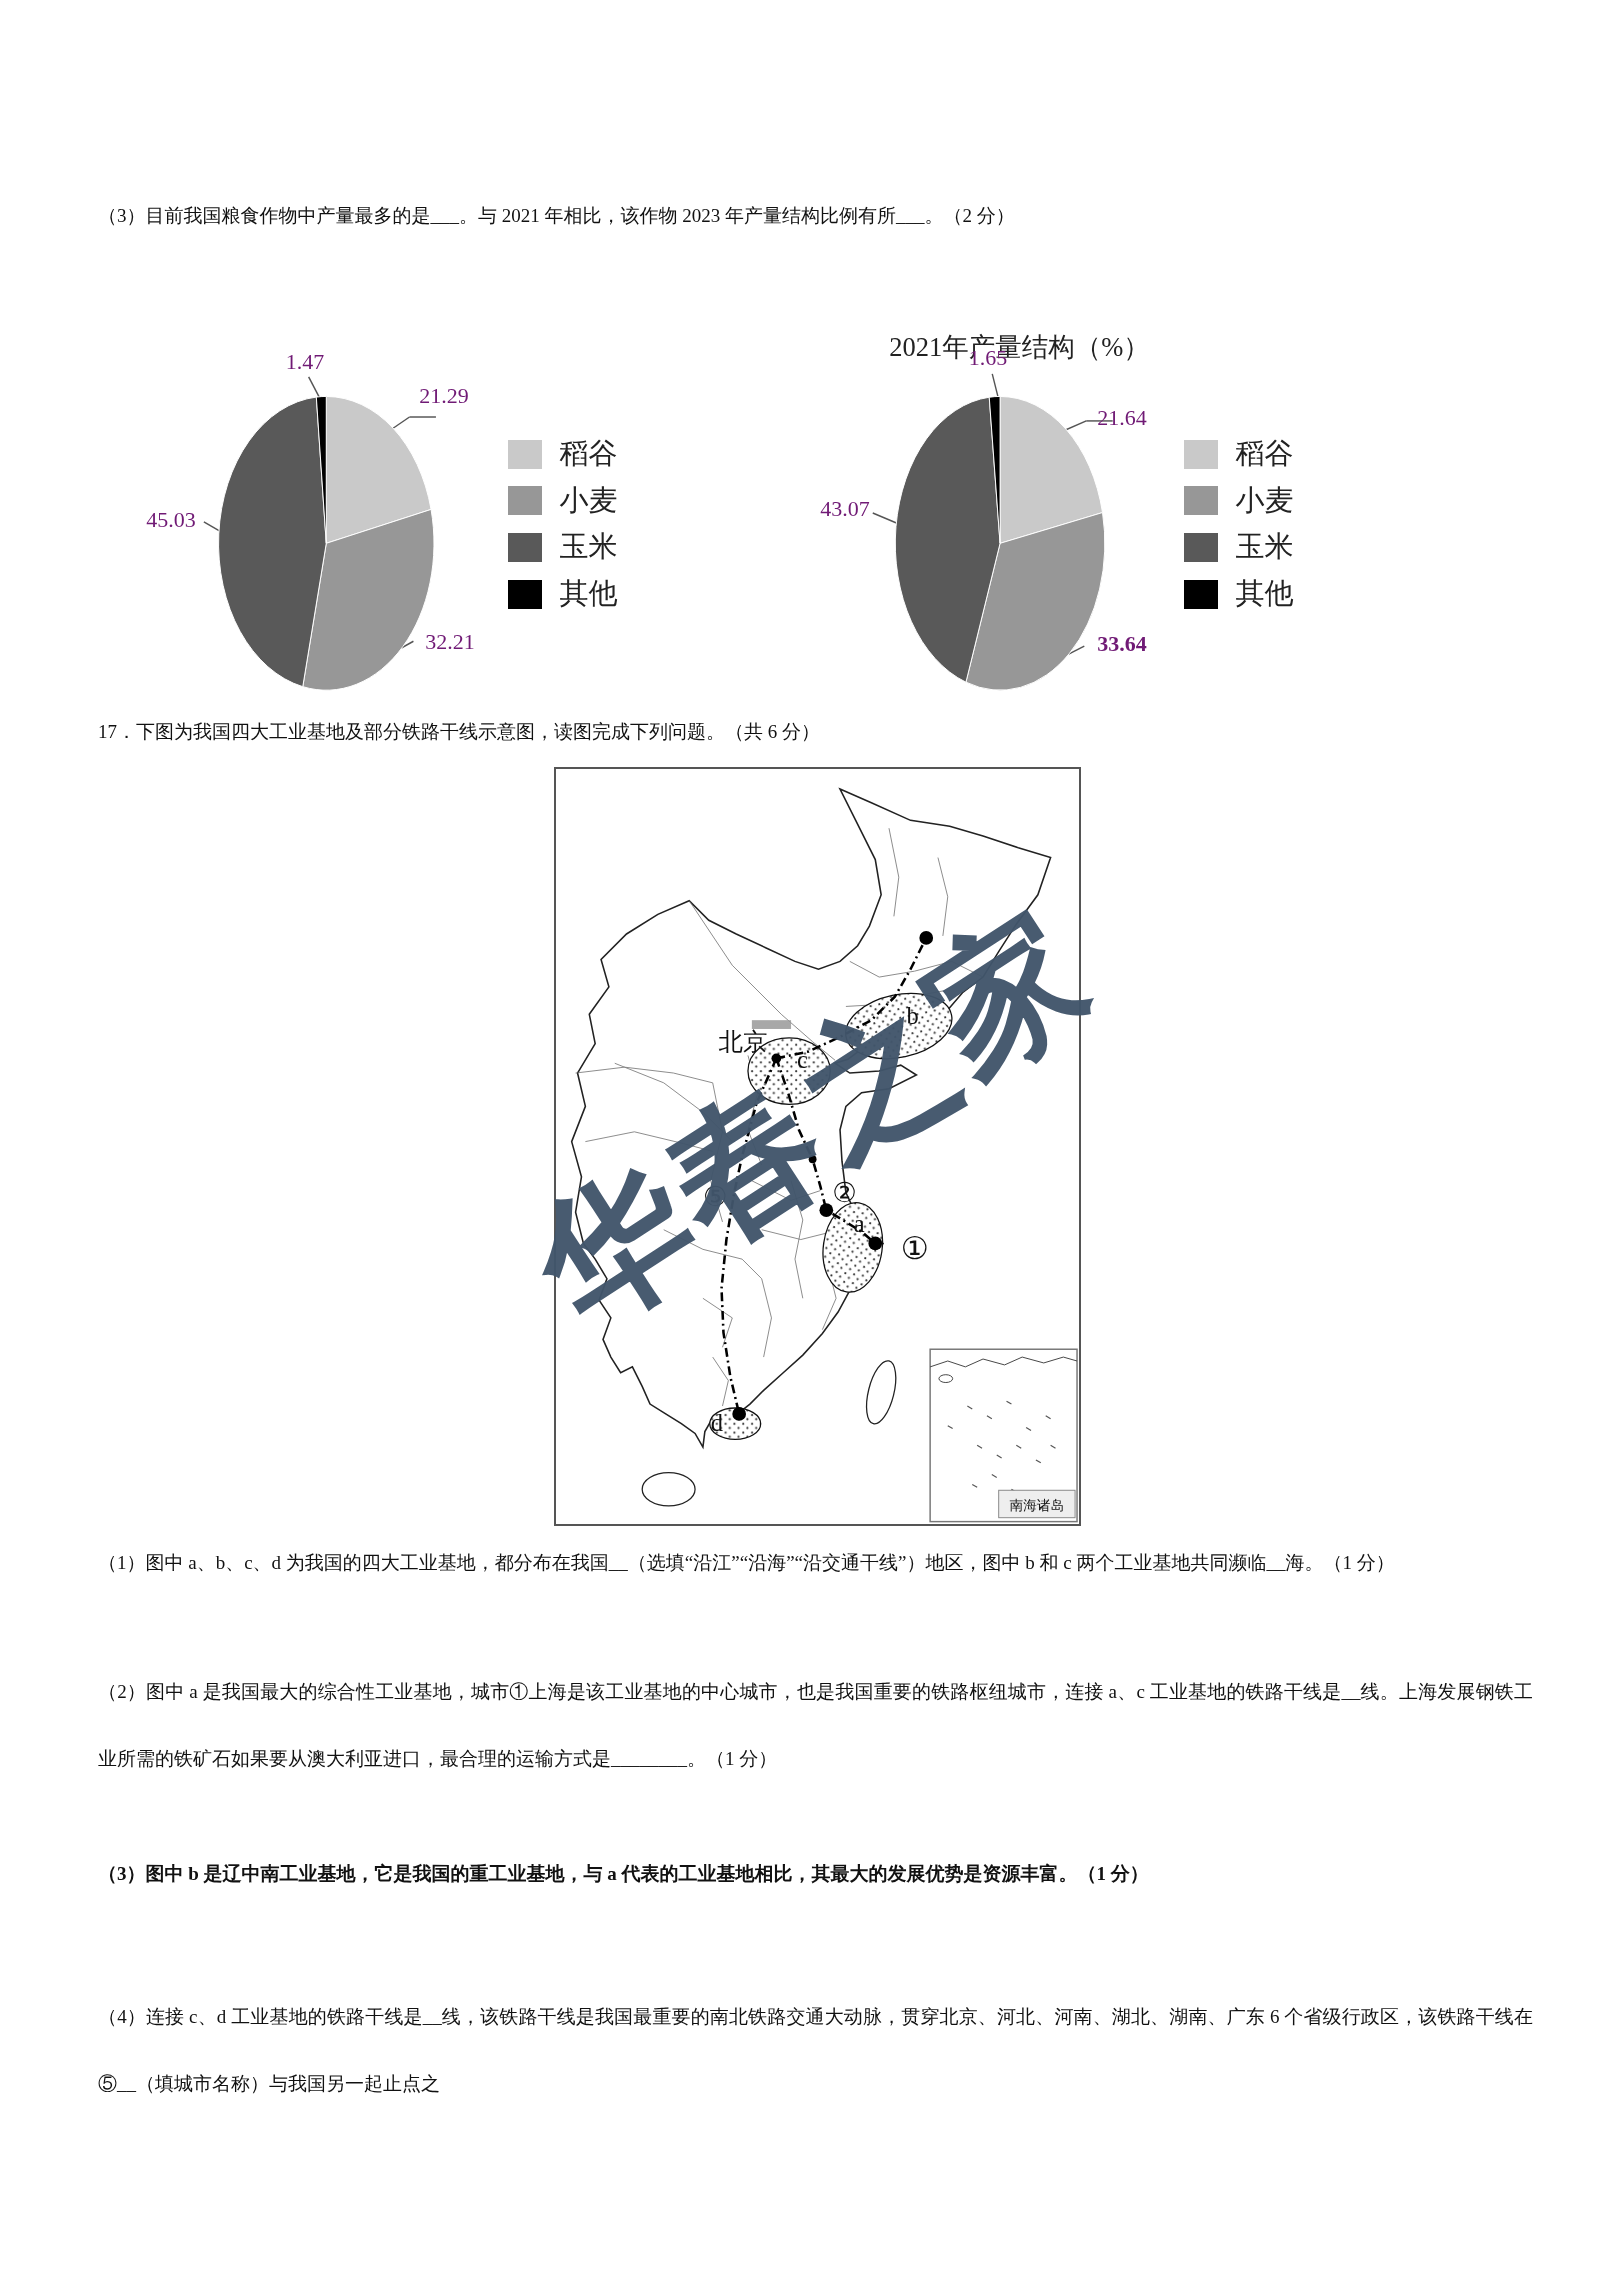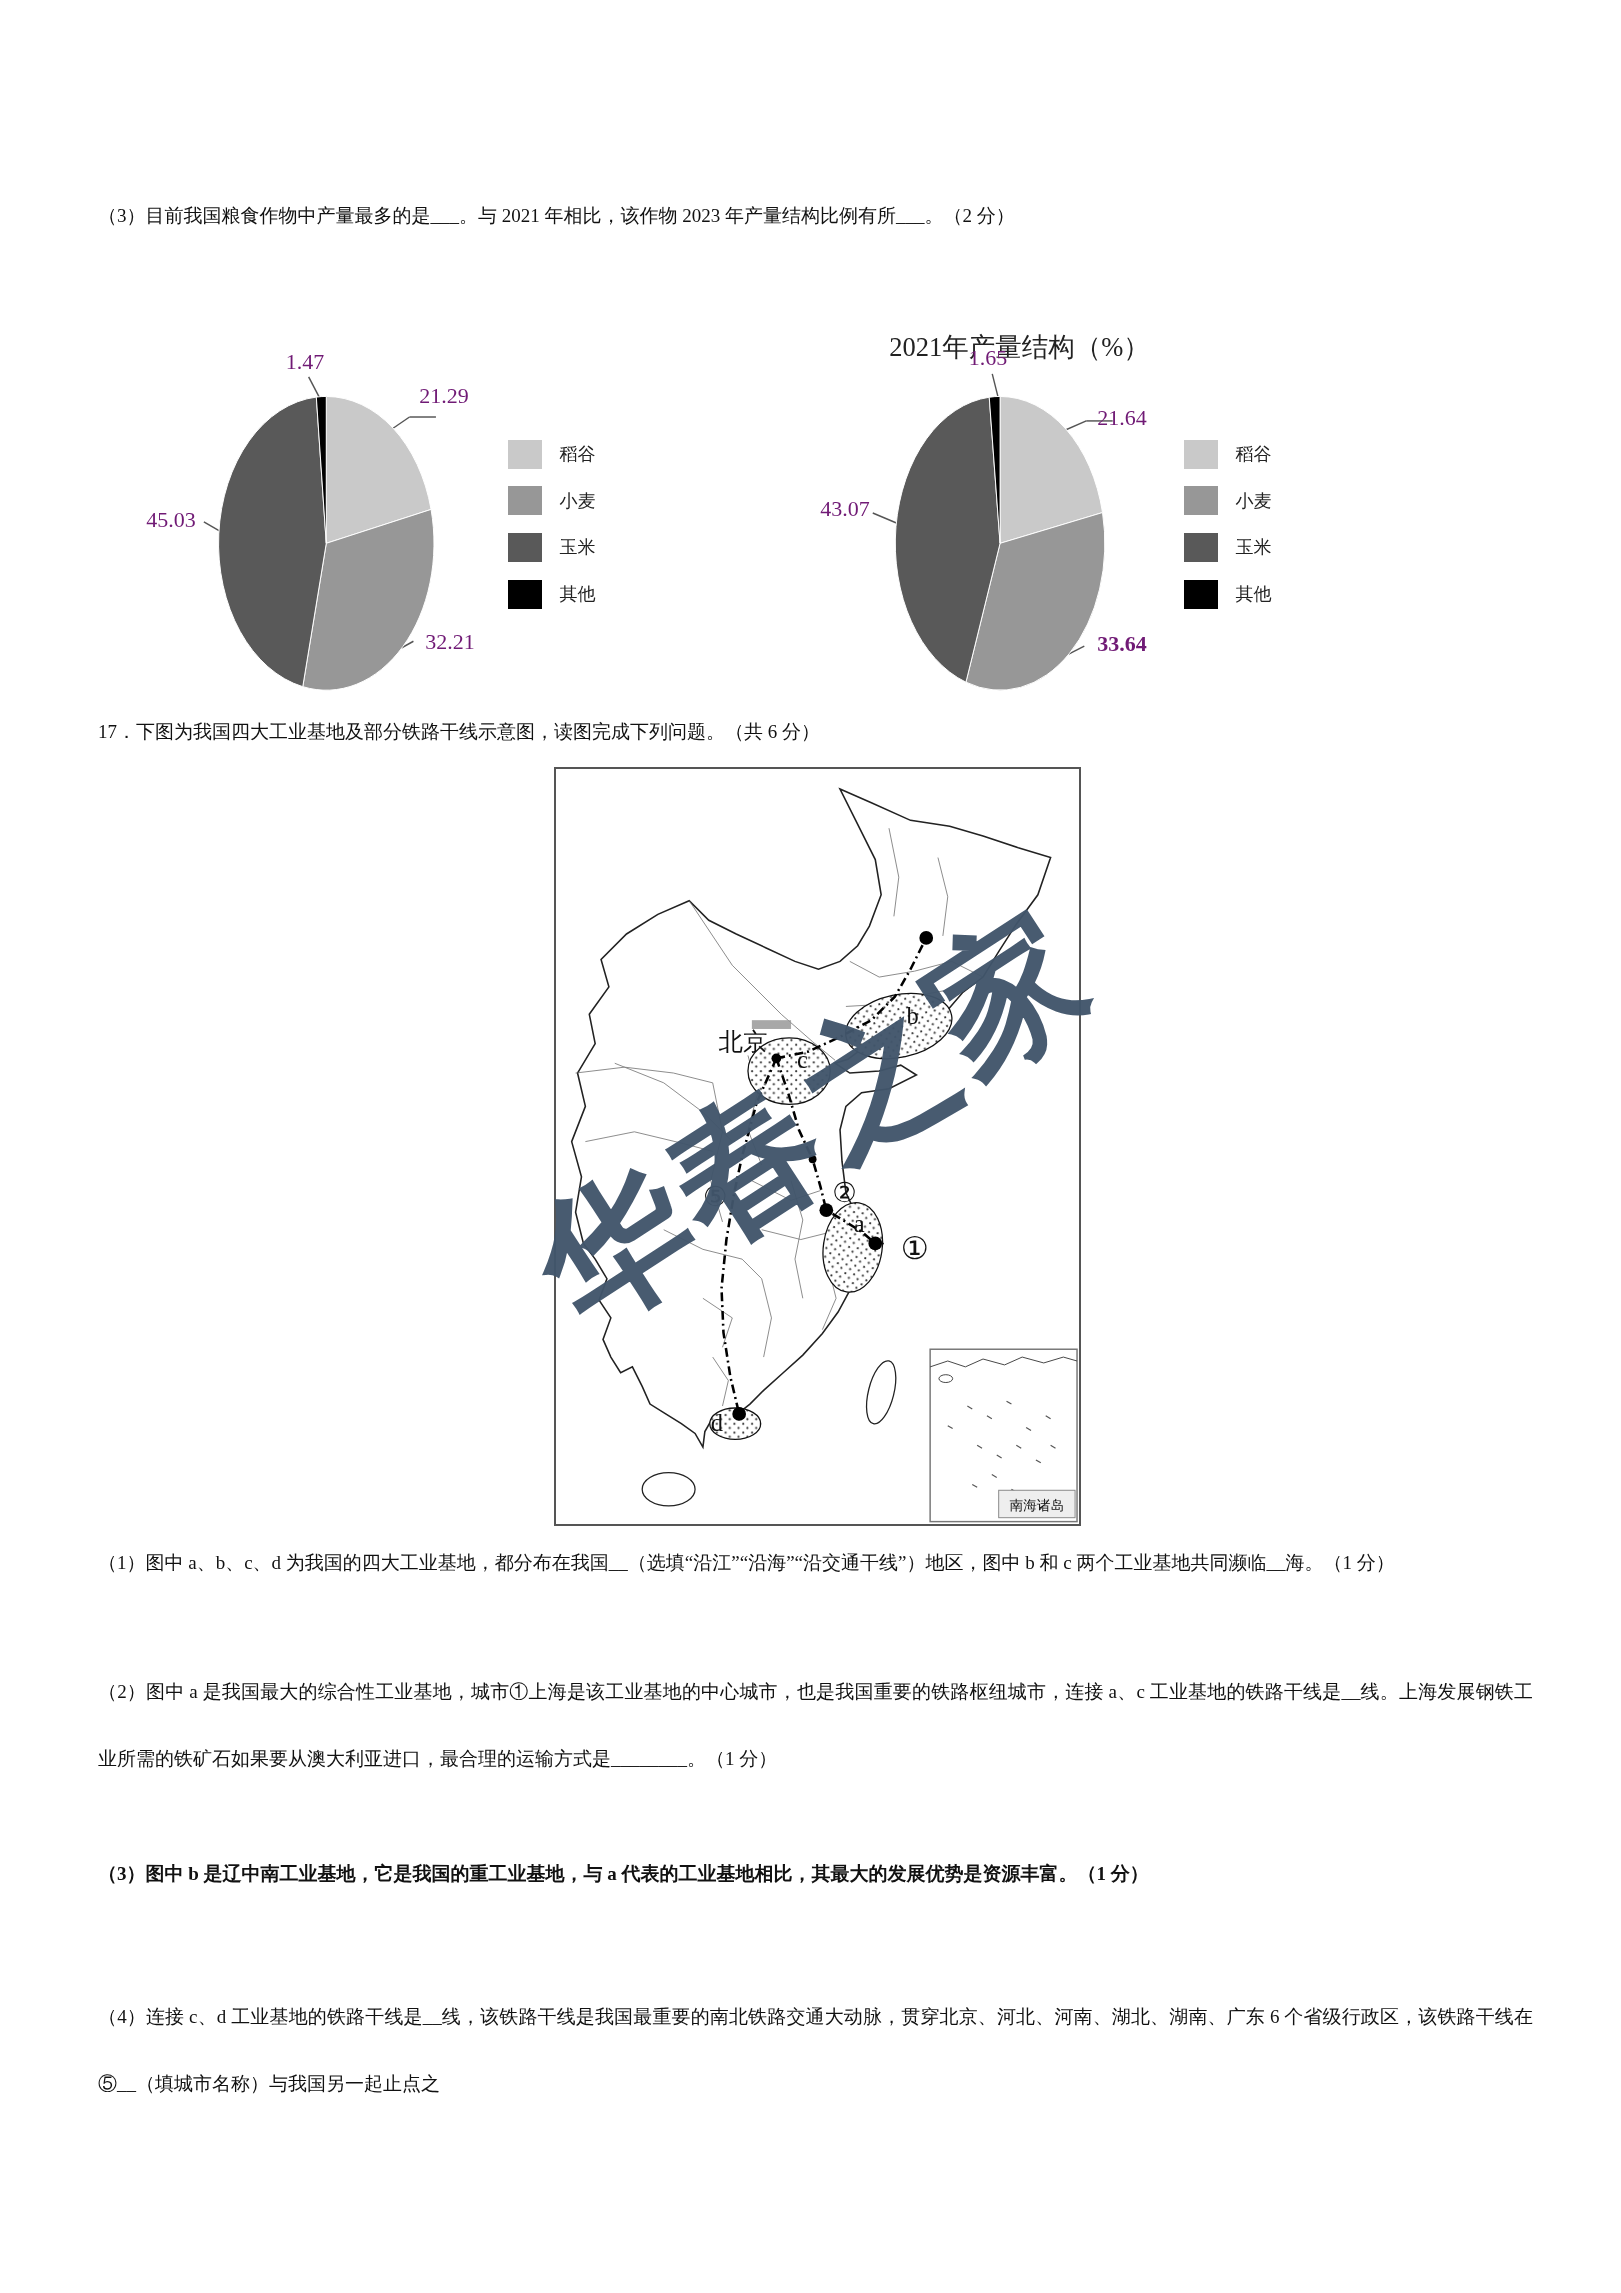--- a/index.html
+++ b/index.html
@@ -24,21 +24,21 @@
   .pie-svg{position:absolute;left:0;top:0;}
   .vlabel{
     position:absolute;width:88px;text-align:center;
     font-size:22px;color:#701a75;
   }
   .legend{position:absolute;width:147px;}
   #fig1 .legend{left:410px;top:116px;}
   #fig2 .legend{left:380px;top:116px;}
   .legend-row{display:flex;align-items:center;height:30px;margin-bottom:16.7px;}
   .swatch{width:34px;height:29px;flex:0 0 34px;}
-  .legend-label{margin-left:17.6px;font-size:18px;color:#222;white-space:nowrap;}
+  .legend-label{margin-left:17.6px;font-size:29px;color:#222;white-space:nowrap;}
   
   #map-fig{
     position:absolute;left:554px;top:767px;width:527px;height:759px;
     border:2px solid #555;background:#fff;box-sizing:border-box;
   }
   #map-svg{position:absolute;left:0;top:0;}
   .watermark{
     position:absolute;left:420px;top:1037px;width:788px;height:167px;
     display:flex;align-items:center;justify-content:center;
     font-family:"DejaVu Sans","Liberation Sans",sans-serif;

